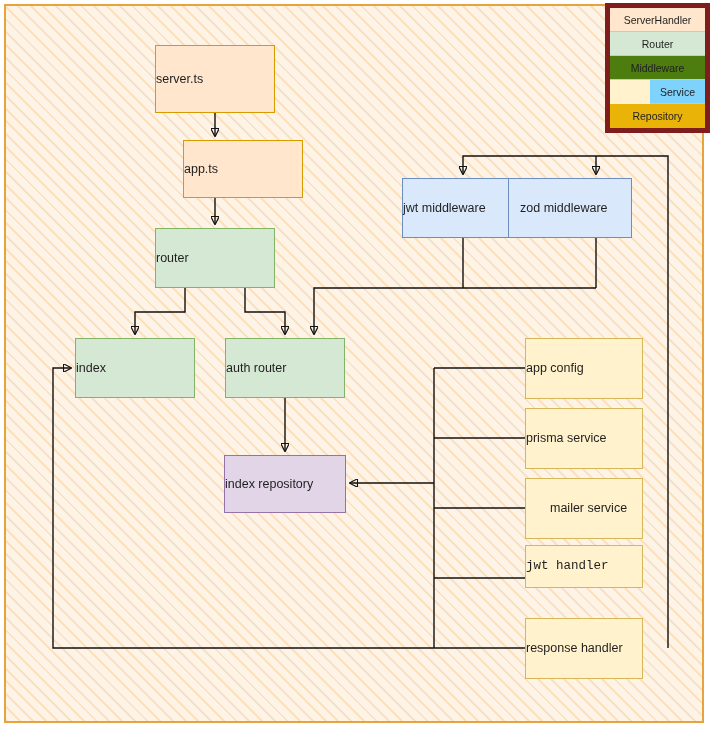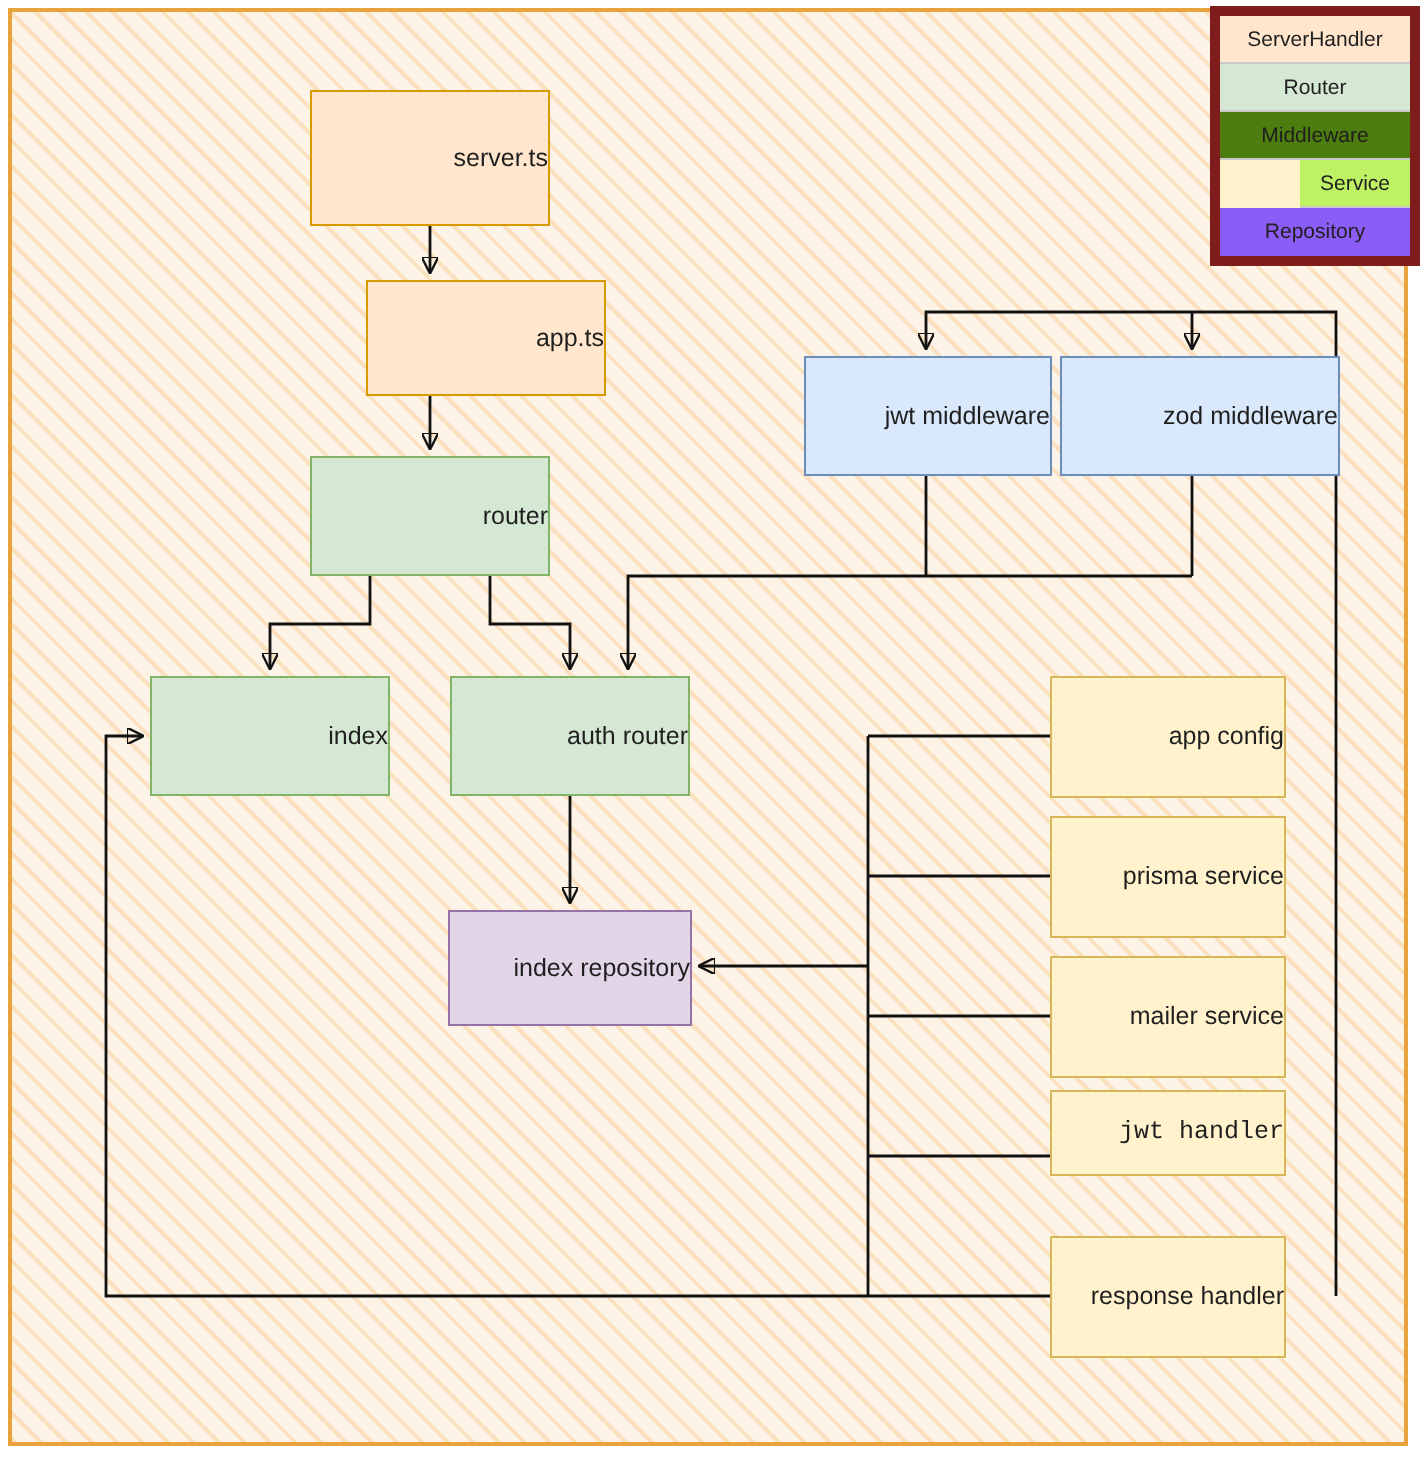--- a/index.html
+++ b/index.html
@@ -20,21 +20,21 @@
     background-image:repeating-linear-gradient(
         45deg,
         rgba(250,210,160,0.55) 0px,
         rgba(250,210,160,0.55) 2px,
         rgba(255,255,255,0) 2px,
         rgba(255,255,255,0) 9px);
   }
   
   .node{
     position:absolute;box-sizing:border-box;
-    display:flex;align-items:center;justify-content:flex-end;
+    display:flex;align-items:center;justify-content:flex-start;
     font-size:12.5px;color:#1f1f1f;text-align:center;
     line-height:1.2;
     border-width:1px;border-style:solid;
     z-index:6;
   }
   .t-server{background:#ffe6cc;border-color:#d79b00;}
   .t-router{background:#d5e8d4;border-color:#82b366;}
   .t-middleware{background:#dae8fc;border-color:#6c8ebf;}
   .t-service{background:#fff2cc;border-color:#d6b656;}
   .t-repository{background:#e1d5e7;border-color:#9673a6;}
@@ -47,22 +47,22 @@
   .legend-row{
     height:24px;box-sizing:border-box;
     display:flex;align-items:center;justify-content:center;
     font-size:10.5px;color:#1f1f1f;
     border-bottom:1px solid #c9c9c9;
   }
   .legend-row:last-child{border-bottom:none;}
   .lg-server{background:#ffe6cc;}
   .lg-router{background:#d5e8d4;}
   .lg-middleware{background:#4d7c0f;}
-  .lg-service{background:#bef264;margin-left:40px;}
-  .lg-repository{background:#8b5cf6;}
+  .lg-service{background:#7dd3fc;margin-left:40px;}
+  .lg-repository{background:#eab308;}
 
   svg.edges{position:absolute;left:0;top:0;width:712px;height:731px;z-index:4;pointer-events:none;}
   svg.edges path,svg.edges line{fill:none;stroke:#111111;stroke-width:1.4px;}
 </style>
 </head>
 <body>
 
 <div id="canvas">
 
   <div class="frame"></div>
@@ -112,21 +112,21 @@
   </div>
 
   <div class="node t-router" style="left:155px;top:228px;width:120px;height:60px;">
     <span>router</span>
   </div>
 
   <div class="node t-middleware" style="left:402px;top:178px;width:124px;height:60px;">
     <span>jwt middleware</span>
   </div>
 
-  <div class="node t-middleware" style="left:530px;top:178px;width:140px;height:60px;">
+  <div class="node t-middleware" style="left:508px;top:178px;width:124px;height:60px;padding-left:11px;">
     <span>zod middleware</span>
   </div>
 
   <div class="node t-router" style="left:75px;top:338px;width:120px;height:60px;">
     <span>index</span>
   </div>
 
   <div class="node t-router" style="left:225px;top:338px;width:120px;height:60px;">
     <span>auth router</span>
   </div>

